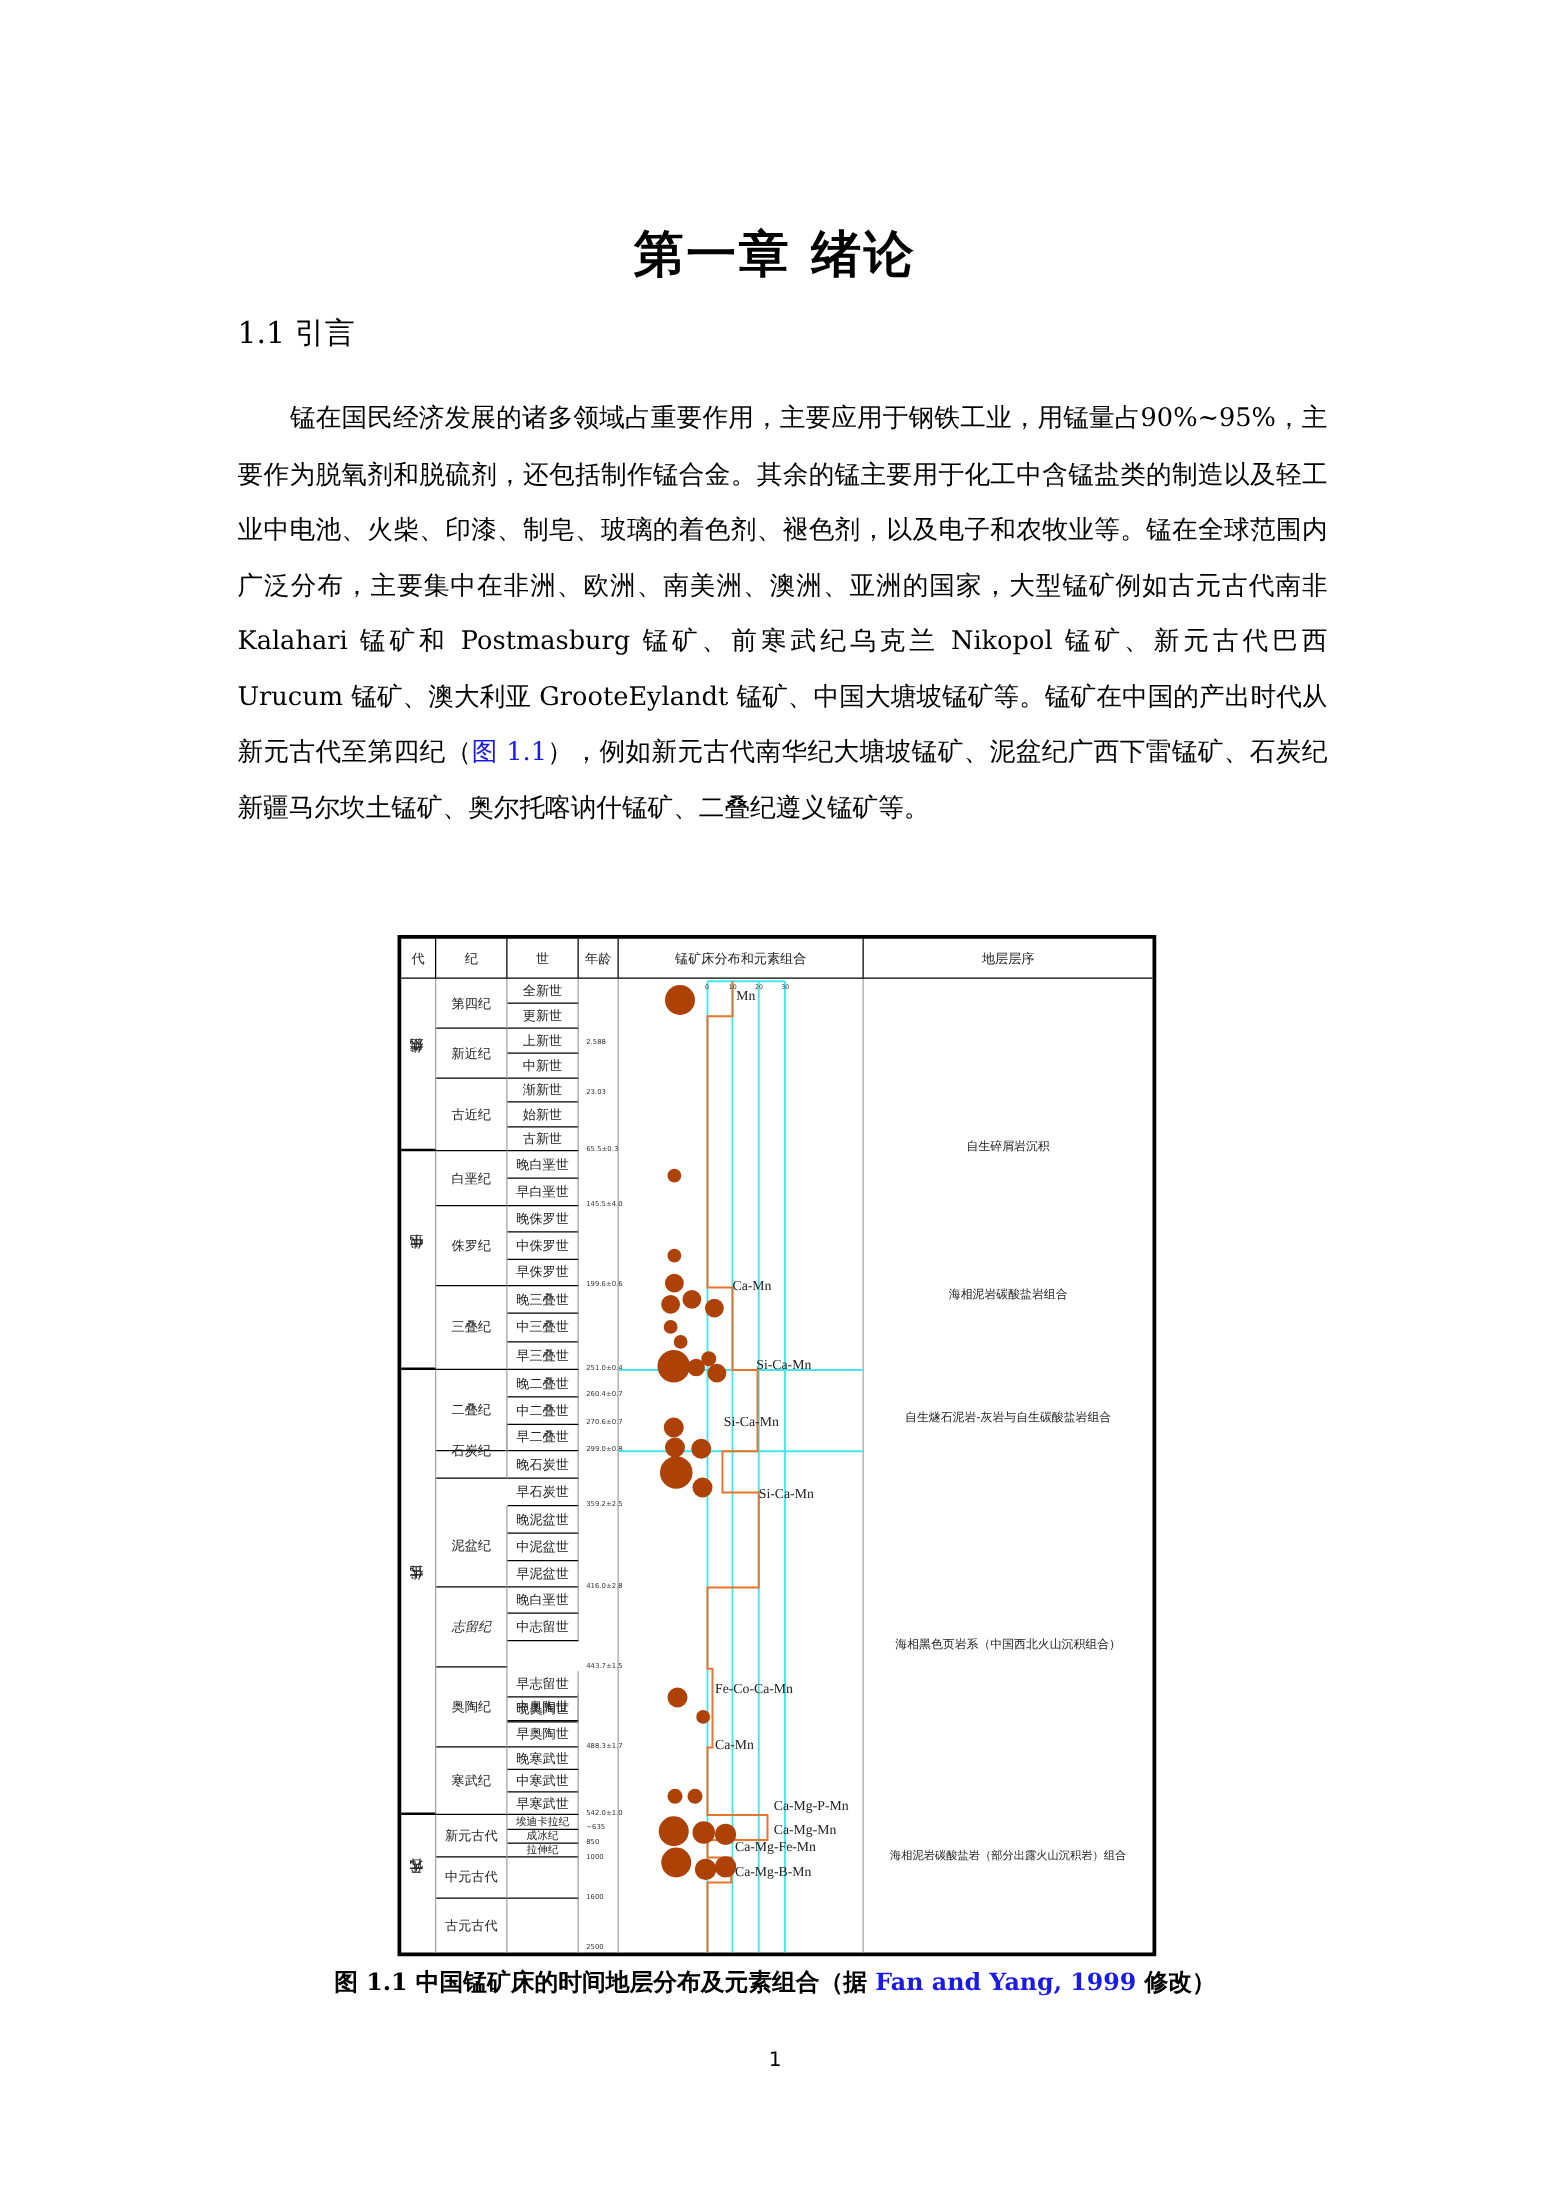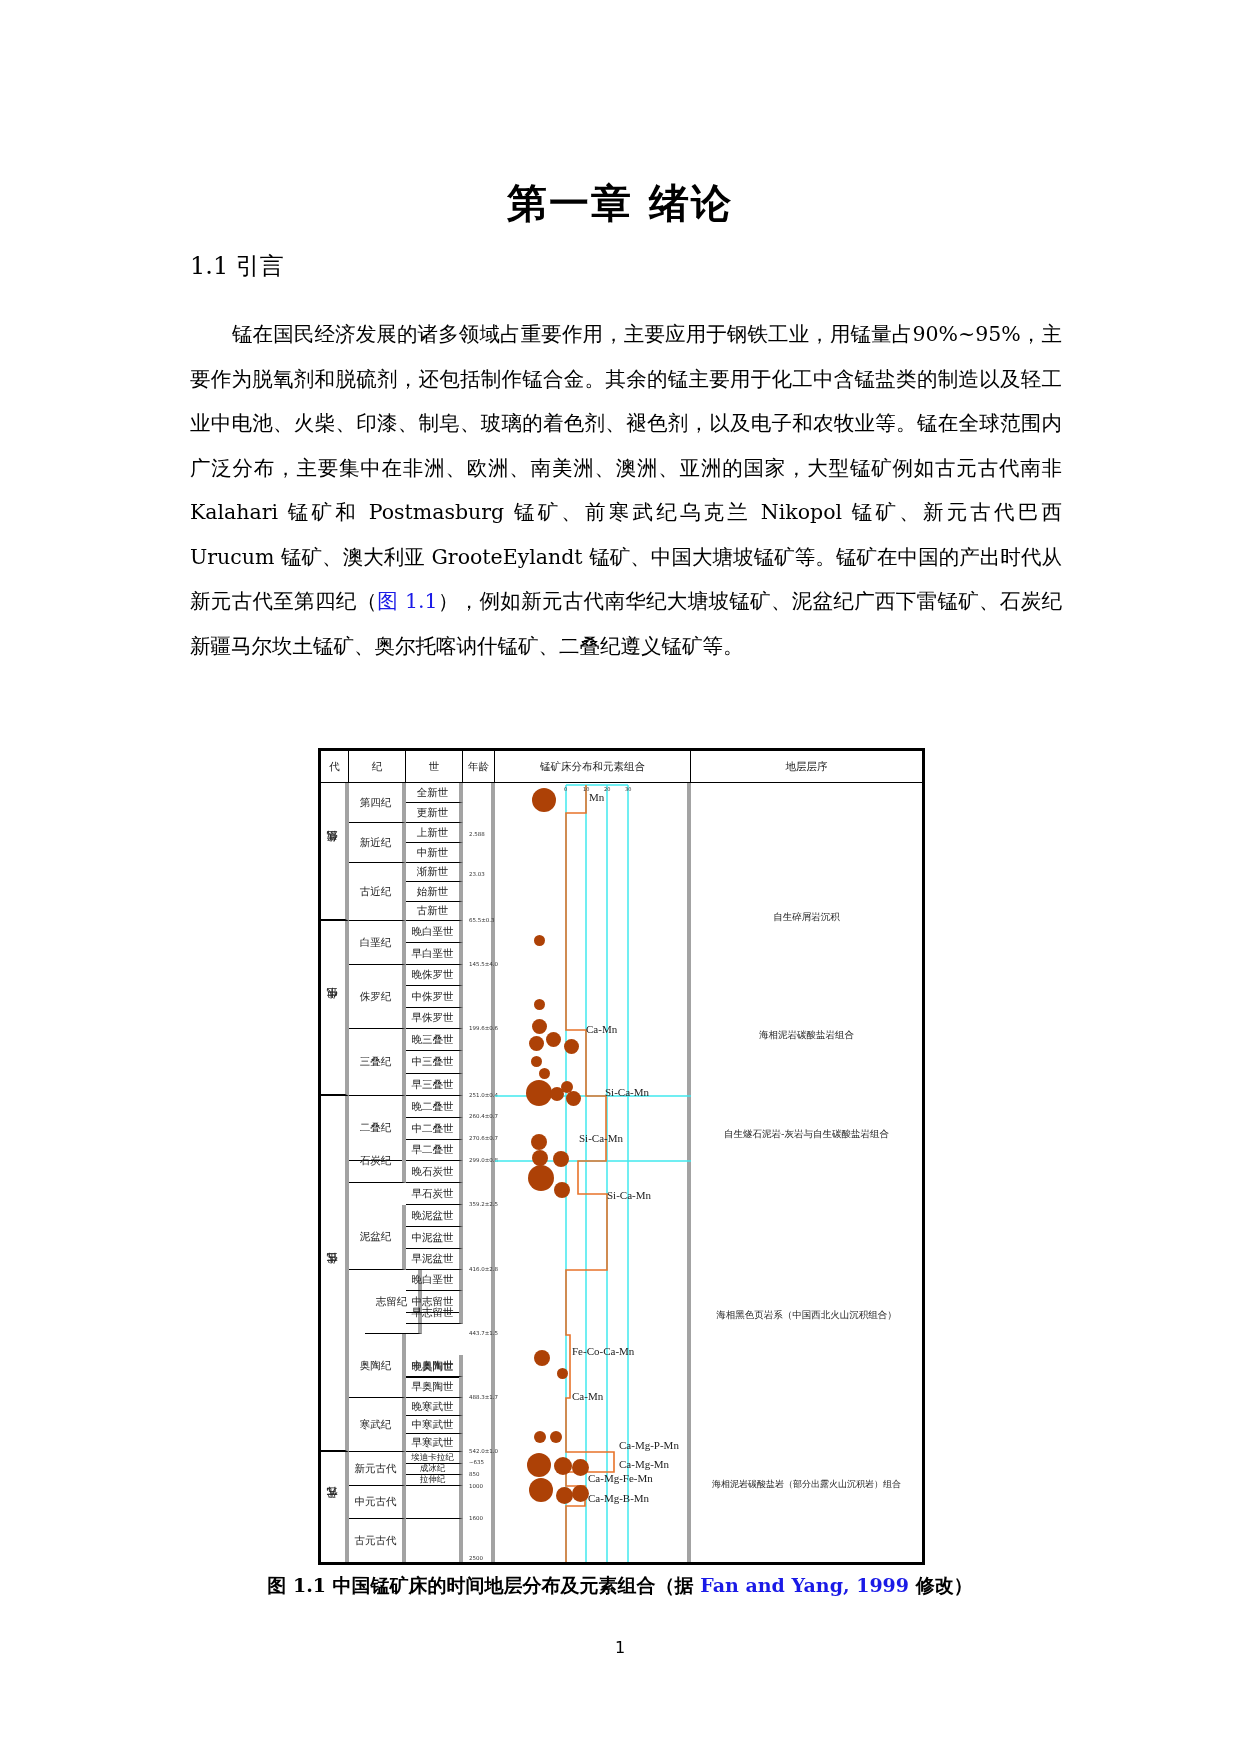--- a/index.html
+++ b/index.html
@@ -5,21 +5,21 @@
   html,body{margin:0;padding:0;background:#fff;}
   body{width:1240px;height:1754px;position:relative;overflow:hidden;font-family:"DejaVu Serif","Liberation Serif",serif;color:#000;}
   .chapter-title{position:absolute;top:176px;left:0;width:1240px;text-align:center;font-size:40px;font-weight:bold;letter-spacing:2px;}
   .section-title{position:absolute;top:250px;left:190px;font-size:24px;font-weight:normal;}
   .body-text{position:absolute;top:312px;left:190px;width:872px;font-size:20.5px;line-height:44.5px;text-align:justify;}
   .body-text p{margin:0;text-indent:42px;}
   .link{color:#1a1ae6;}
   
   .figure{position:absolute;left:318px;top:748px;width:607px;height:817px;border:3px solid #000;box-sizing:border-box;font-family:"DejaVu Sans","Liberation Sans",sans-serif;}
   .hdr{position:absolute;top:0;height:32px;border-right:1px solid #000;border-bottom:1px solid #000;box-sizing:border-box;font-size:10.5px;display:flex;align-items:center;justify-content:center;color:#222;}
-  .cell{position:absolute;box-sizing:border-box;border-right:4px solid #a3a3a3;border-bottom:1px solid #000;font-size:10.5px;display:flex;align-items:center;justify-content:center;color:#222;}
+  .cell{position:absolute;box-sizing:border-box;border-right:1px solid #a3a3a3;border-bottom:1px solid #000;font-size:10.5px;display:flex;align-items:center;justify-content:center;color:#222;}
   .era{writing-mode:vertical-rl;transform:rotate(180deg);font-size:11px;}
   .age{position:absolute;font-size:5.5px;color:#333;left:148px;white-space:nowrap;}
   .dot{position:absolute;border-radius:50%;background:#ad4106;}
   .elem{position:absolute;font-size:11px;color:#222;white-space:nowrap;font-family:Liberation Serif, serif;}
   .strat{position:absolute;left:370px;width:231px;text-align:center;font-size:9.5px;color:#222;}
   .caption{position:absolute;top:1573px;left:0;width:1240px;text-align:center;font-size:19px;font-weight:bold;}
   .page-num{position:absolute;top:1638px;left:0;width:1240px;text-align:center;font-size:16px;font-family:"DejaVu Sans","Liberation Sans",sans-serif;}
 </style>
 </head>
 <body>
@@ -55,21 +55,21 @@
 
   <div class="cell" style="left:28px;top:32px;width:57px;height:40px;">第四纪</div>
   <div class="cell" style="left:28px;top:72px;width:57px;height:40px;">新近纪</div>
   <div class="cell" style="left:28px;top:112px;width:57px;height:58px;">古近纪</div>
   <div class="cell" style="left:28px;top:170px;width:57px;height:44px;">白垩纪</div>
   <div class="cell" style="left:28px;top:214px;width:57px;height:64px;">侏罗纪</div>
   <div class="cell" style="left:28px;top:278px;width:57px;height:67px;">三叠纪</div>
   <div class="cell" style="left:28px;top:345px;width:57px;height:65px;">二叠纪</div>
   <div class="cell" style="left:28px;top:388px;width:57px;height:44px;">石炭纪</div>
   <div class="cell" style="left:28px;top:454px;width:57px;height:65px;">泥盆纪</div>
-  <div class="cell" style="left:44px;top:519px;width:57px;height:64px;">志留纪</div>
+  <div class="cell" style="left:28px;top:519px;width:57px;height:64px;font-style:italic;">志留纪</div>
   <div class="cell" style="left:28px;top:583px;width:57px;height:64px;">奥陶纪</div>
   <div class="cell" style="left:28px;top:647px;width:57px;height:54px;">寒武纪</div>
   <div class="cell" style="left:28px;top:701px;width:57px;height:34px;">新元古代</div>
   <div class="cell" style="left:28px;top:735px;width:57px;height:33px;">中元古代</div>
   <div class="cell" style="left:28px;top:768px;width:57px;height:43px;border-bottom:none;">古元古代</div>
 
   <div id="epochs">
       <div class="cell" style="left: 85px; top: 32px; width: 57px; height: 20px;">全新世</div>
       <div class="cell" style="left: 85px; top: 52px; width: 57px; height: 20px;">更新世</div>
       <div class="cell" style="left: 85px; top: 72px; width: 57px; height: 20px;">上新世</div>
@@ -88,21 +88,21 @@
       <div class="cell" style="left: 85px; top: 345px; width: 57px; height: 22px;">晚二叠世</div>
       <div class="cell" style="left: 85px; top: 367px; width: 57px; height: 22px; text-align: right;">中二叠世</div>
       <div class="cell" style="left: 85px; top: 389px; width: 57px; height: 21px;">早二叠世</div>
       <div class="cell" style="left: 85px; top: 410px; width: 57px; height: 22px;">晚石炭世</div>
       <div class="cell" style="left: 85px; top: 432px; width: 57px; height: 22px;">早石炭世</div>
       <div class="cell" style="left: 85px; top: 454px; width: 57px; height: 22px;">晚泥盆世</div>
       <div class="cell" style="left: 85px; top: 476px; width: 57px; height: 22px;">中泥盆世</div>
       <div class="cell" style="left: 85px; top: 498px; width: 57px; height: 21px;">早泥盆世</div>
       <div class="cell" style="left: 85px; top: 519px; width: 57px; height: 21px;">晚白垩世</div>
       <div class="cell" style="left: 85px; top: 540px; width: 57px; height: 22px;">中志留世</div>
-      <div class="cell" style="left: 85px; top: 552px; width: 57px; height: 21px;">早志留世</div>
+      <div class="cell" style="left: 85px; top: 586px; width: 57px; height: 21px;">早志留世</div>
       <div class="cell" style="left: 85px; top: 583px; width: 57px; height: 21px; margin-top: 23px;">晚奥陶世</div>
       <div class="cell" style="left: 85px; top: 604px; width: 57px; height: 22px;">中奥陶世</div>
       <div class="cell" style="left: 85px; top: 626px; width: 57px; height: 21px;">早奥陶世</div>
       <div class="cell" style="left: 85px; top: 647px; width: 57px; height: 18px;">晚寒武世</div>
       <div class="cell" style="left: 85px; top: 665px; width: 57px; height: 18px;">中寒武世</div>
       <div class="cell" style="left: 85px; top: 683px; width: 57px; height: 18px;">早寒武世</div>
       <div class="cell" style="left: 85px; top: 701px; width: 57px; height: 12px; font-size: 8.5px;">埃迪卡拉纪</div>
       <div class="cell" style="left: 85px; top: 713px; width: 57px; height: 11px; font-size: 8.5px;">成冰纪</div>
       <div class="cell" style="left: 85px; top: 724px; width: 57px; height: 11px; font-size: 8.5px;">拉伸纪</div>
       <div class="cell" style="left: 85px; top: 735px; width: 57px; height: 33px;"></div>

